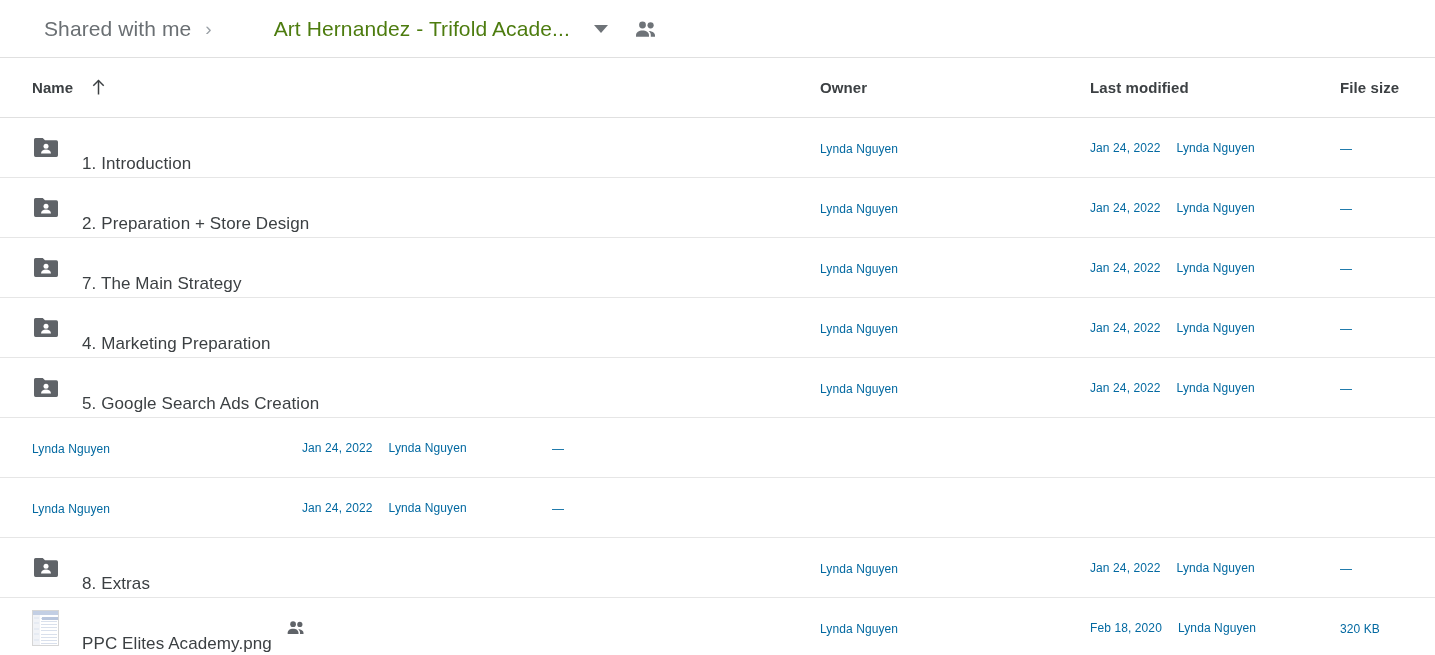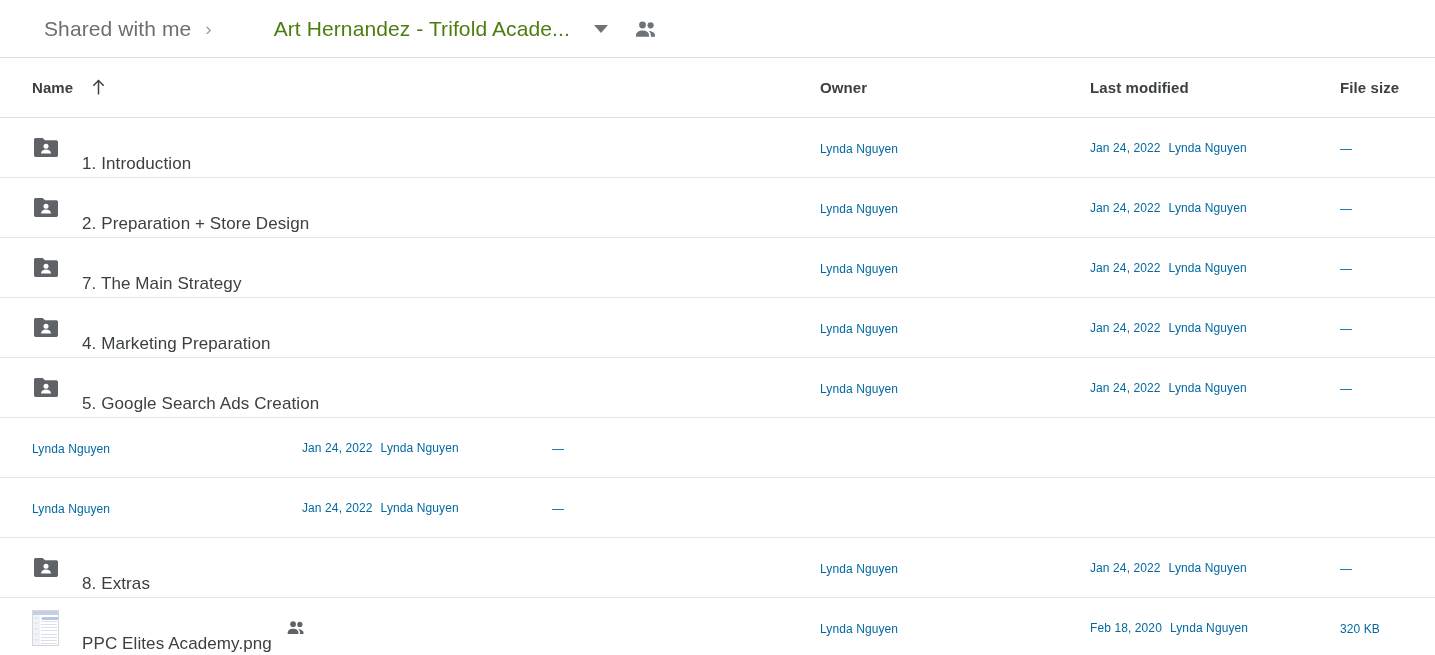--- a/index.html
+++ b/index.html
@@ -91,21 +91,21 @@
     width: 32px;
     height: 30px;
     display: flex;
     align-items: center;
     justify-content: flex-start;
     flex: 0 0 auto;
   }
   .name-gap { width: 18px; flex: 0 0 auto; }
   .shared-badge { margin-left: 14px; display: inline-flex; align-items: center; }
 
-  .mod-cell { display: flex; align-items: baseline; }
+  .mod-cell { display: flex; align-items: baseline; gap: 8px; }
   .mod-date { margin-right: 8px; }
 
   .thumb {
     width: 27px; height: 36px;
     border: 1px solid #d6d6d6;
     background: #ffffff;
     position: relative;
     overflow: hidden;
   }
   .thumb .tbar { position:absolute; left:0; right:0; height:4px; top:0; background:#c3cfe4; }

